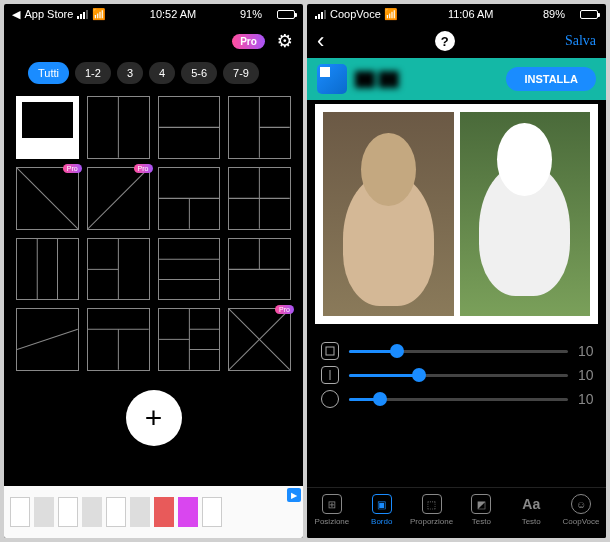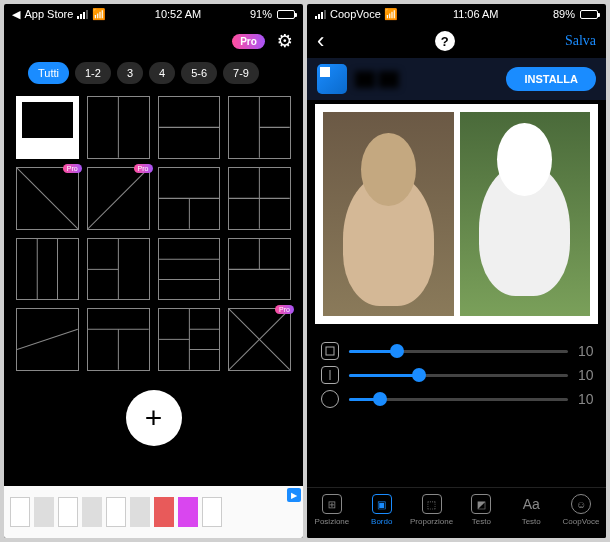--- a/index.html
+++ b/index.html
@@ -2,21 +2,21 @@
 <html><head>
 <meta charset="utf-8">
 <style>
 * { margin:0; padding:0; box-sizing:border-box; font-family:-apple-system,Helvetica,Arial,sans-serif; }
 body { background:#d0d0d0; width:610px; height:542px; overflow:hidden; }
 .wrap { display:flex; padding:4px; gap:4px; }
 .phone { width:300px; height:534px; background:#000; position:relative; overflow:hidden; border-radius:2px; }
 
 
 .status { display:flex; justify-content:space-between; align-items:center; padding:4px 8px; color:#fff; font-size:11px; height:20px; }
-.status .right { display:flex; align-items:center; gap:3px; }
+.status .right { display:flex; align-items:center; gap:13px; }
 .signal { display:flex; gap:1px; align-items:flex-end; }
 .signal i { width:2px; background:#fff; display:block; }
 .signal i:nth-child(1){height:3px}.signal i:nth-child(2){height:5px}.signal i:nth-child(3){height:7px}.signal i:nth-child(4){height:9px;background:#555}
 .batt { width:18px; height:9px; border:1px solid #fff; border-radius:2px; position:relative; margin-left:2px; }
 .batt::after { content:''; position:absolute; right:-3px; top:2px; width:2px; height:4px; background:#fff; border-radius:0 1px 1px 0; }
 .batt .fill { height:100%; background:#fff; }
 .batt.green .fill { background:#3ac845; }
 
 
 .nav { display:flex; justify-content:space-between; align-items:center; padding:6px 10px; height:34px; }
@@ -41,21 +41,21 @@
 .fab { position:absolute; left:50%; transform:translateX(-50%); top:386px; width:56px; height:56px; background:#fff; border-radius:50%; display:flex; align-items:center; justify-content:center; font-size:30px; z-index:6; }
 .ad { position:absolute; bottom:0; left:0; right:0; height:52px; background:#fafafa; display:flex; align-items:center; gap:4px; padding:0 6px; }
 .ad .sw { width:20px; height:30px; background:#ddd; }
 .ad .sw.r{background:#e85a5a}.ad .sw.p{background:#d946ef}.ad .sw.w{background:#fff;border:1px solid #ccc}
 .ad .adx { position:absolute; right:2px; top:2px; width:14px; height:14px; background:#1a8cff; border-radius:2px; display:flex; align-items:center; justify-content:center; color:#fff; font-size:8px; }
 
 
 .nav2 { display:flex; justify-content:space-between; align-items:center; padding:4px 10px; height:34px; }
 .help { width:20px; height:20px; border-radius:50%; background:#fff; color:#000; display:flex; align-items:center; justify-content:center; font-size:13px; font-weight:bold; }
 .salva { color:#1a8cff; font-size:14px;font-family:Liberation Serif, serif; }
-.install-bar { display:flex; align-items:center; gap:8px; padding:6px 10px; background:#0f172a; }
+.install-bar { display:flex; align-items:center; gap:8px; padding:6px 10px; background:#14b8a6; }
 .appicon { width:30px; height:30px; background:linear-gradient(135deg,#1a8cff,#0a6acc); border-radius:5px; position:relative; }
 .appicon::after{content:'';position:absolute;top:3px;left:3px;width:10px;height:10px;background:#fff;}
 .appname { font-weight:bold; font-size:14px; color:#000; flex:1; filter:blur(3px); }
 .install-btn { background:#1a8cff; color:#fff; font-size:11px; font-weight:600; padding:6px 18px; border-radius:14px; }
 
 .collage { margin:4px 8px; background:#fff; padding:8px; display:flex; gap:6px; height:220px; }
 .cimg { flex:1; background:#8a7a5a; position:relative; overflow:hidden; }
 .cimg.one { background:linear-gradient(#6b5945,#8a7a5a); }
 .cimg.two { background:linear-gradient(#4a6a3a,#7aa05a); }
 .dog { position:absolute; width:70%; height:65%; bottom:5%; left:15%; background:#d4b896; border-radius:50% 50% 40% 40%; }
@@ -69,21 +69,21 @@
 .sicon.r2 { border-radius:50%; }
 .track { flex:1; height:3px; background:#444; position:relative; border-radius:2px; }
 .track .prog { height:100%; background:#1a8cff; border-radius:2px; position:absolute; left:0; }
 .thumb { width:14px; height:14px; background:#1a8cff; border-radius:50%; position:absolute; top:-5.5px; transform:translateX(-50%); }
 .sval { color:#888; font-size:14px; width:14px; text-align:center; }
 
 .bottom-tabs { position:absolute; bottom:0; left:0; right:0; display:flex; border-top:1px solid #222; background:#000; padding:6px 0 12px; }
 .btab { flex:1; display:flex; flex-direction:column; align-items:center; gap:3px; color:#888; font-size:8px; }
 .btab.active { color:#1a8cff; }
 .btab .ic { width:20px; height:20px; border:1.5px solid currentColor; border-radius:4px; display:flex; align-items:center; justify-content:center; font-size:10px; }
-.btab .ic.txt { border:none; font-size:14px; font-weight:normal; }
+.btab .ic.txt { border:none; font-size:14px; font-weight:bold; }
 .btab .ic.face { border-radius:50%; }
 </style>
 </head>
 <body>
 
 <div class="wrap">
 
 <div class="phone">
   <div class="status">
     <div style="display:flex;align-items:center;gap:4px">

